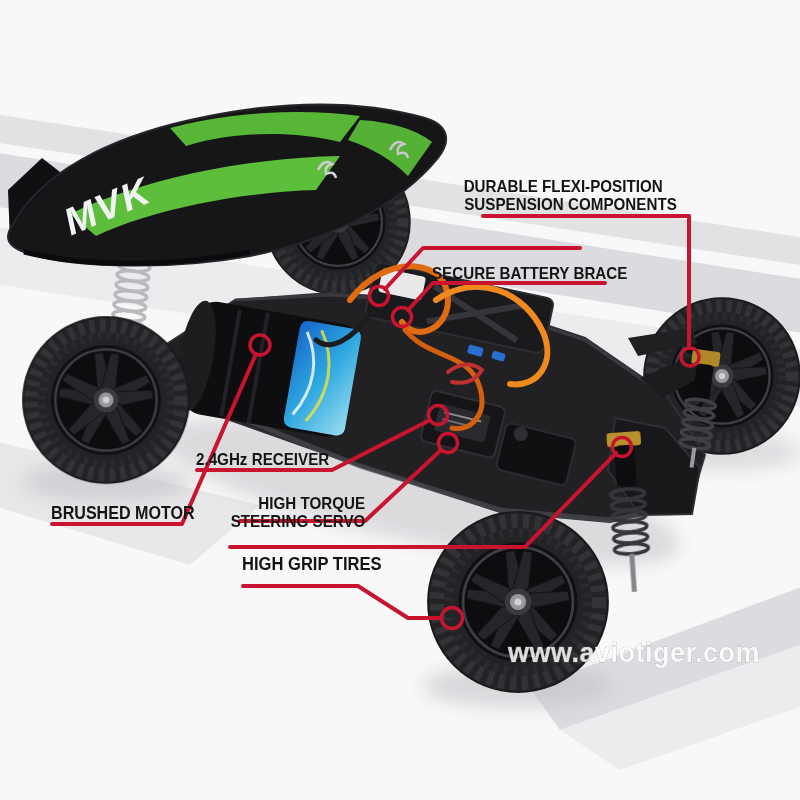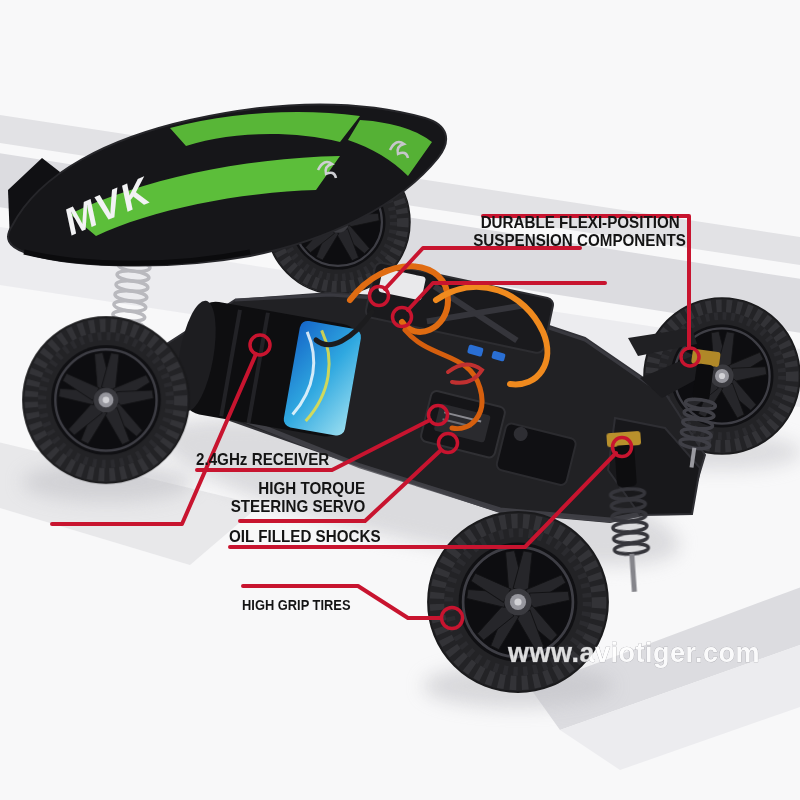--- a/index.html
+++ b/index.html
@@ -2,21 +2,21 @@
 <html><head>
 <meta charset="utf-8">
 <style>
   html,body{margin:0;padding:0;background:#ffffff;}
   .stage{position:relative;width:800px;height:800px;background:#f8f8f9;overflow:hidden;
          font-family:"Liberation Sans",sans-serif;}
   .scene{position:absolute;left:0;top:0;width:800px;height:800px;display:block;}
   .callout{position:absolute;font-weight:700;color:#141414;font-size:16.5px;line-height:1.12;
            white-space:nowrap;}
   .callout .ln{display:inline-block;transform:scaleX(.92);transform-origin:left center;}
-  .callout.center{text-align:center;margin-top:36px;}
+  .callout.center{}
   .callout.center .ln{transform-origin:center center;}
   .callout.right{text-align:right;}
   .callout.right .ln{transform-origin:right center;}
 </style>
 </head>
 <body>
 
 <div class="stage">
 
 <svg class="scene" viewBox="0 0 800 800">
@@ -219,32 +219,35 @@
     <circle cx="452" cy="618" r="10.5" stroke-width="3.5"></circle>
   </g>
 </svg>
 
 <div class="callout center" style="left:455px;top:177px;width:250px;">
   <span class="ln">DURABLE FLEXI-POSITION</span><br>
   <span class="ln">SUSPENSION COMPONENTS</span>
 </div>
 
 
+<div class="callout" style="left:432px;top:264px;">
+  <span class="ln">SECURE BATTERY BRACE</span>
+</div>
 
 <div class="callout" style="left:196px;top:450px;text-align:right;">
   <span class="ln">2.4GHz RECEIVER</span>
 </div>
 
-<div class="callout right" style="left:185px;top:479px;width:180px;text-decoration:underline;">
+<div class="callout right" style="left:185px;top:494px;width:180px;text-decoration:underline;">
   <span class="ln">HIGH TORQUE</span><br>
   <span class="ln">STEERING SERVO</span>
 </div>
 
-
-<div class="callout" style="left:229px;top:527px;">
-  <span class="ln">OIL FILLED SHOCKS</span>
-</div>
-
-<div class="callout" style="left:242px;top:598px;font-size:14px;">
+<div class="callout" style="left:51px;top:504px;font-size:17.5px;">
+  <span class="ln">BRUSHED MOTOR</span>
+</div>
+
+
+<div class="callout" style="left:242px;top:554px;font-size:18px;">
   <span class="ln">HIGH GRIP TIRES</span>
 </div>
 
 </div>
 
 </body></html>

